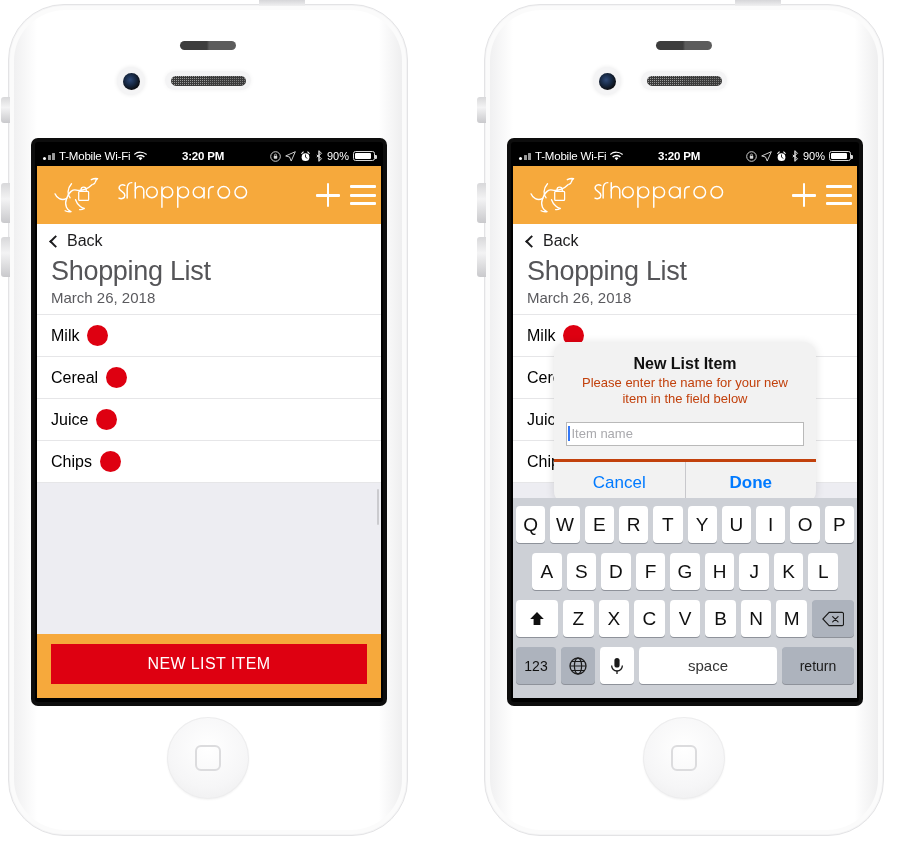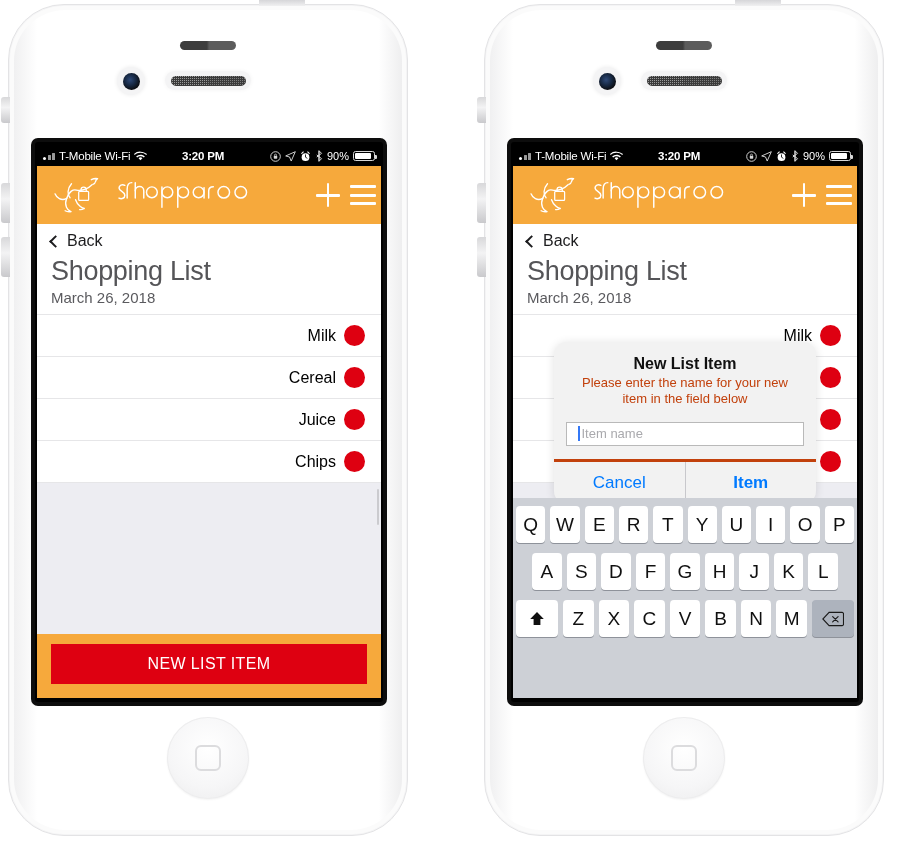--- a/index.html
+++ b/index.html
@@ -156,21 +156,21 @@
   .chev {
     width: 9px; height: 9px; border-left: 2.6px solid #1c1c1e; border-bottom: 2.6px solid #1c1c1e;
     transform: rotate(45deg); margin-right: 3px; margin-left: 2px;
   }
   .back-label { font-size: 16px; color: #1c1c1e; }
   .list-title { font-size: 27px; color:#555558; padding: 4px 14px 0; font-weight: 400; letter-spacing: -.3px; }
   .list-date  { font-size: 15px; color:#5a5a5e; padding: 2px 14px 8px; }
 
   .items { border-top: 1px solid #e6e6e8; background:#fff; }
   .item {
-    height: 42px; display:flex; align-items:center; justify-content:flex-end;
+    height: 42px; display:flex; align-items:center; justify-content:flex-start;
     padding: 0 16px 0 14px; border-bottom: 1px solid #e6e6e8; cursor:pointer;gap:8px;
   }
   .dot { width: 21px; height: 21px; border-radius: 50%; background: #de0011; flex:0 0 auto; }
 
   .filler { flex: 1; background: #ededf2; position: relative; }
   .scroll-ind {
     position:absolute; right:2px; top:6px; width:2.5px; height:36px;
     background: rgba(0,0,0,.14); border-radius:2px;
   }
 
@@ -189,21 +189,21 @@
     position:absolute; left: 50%; top: 118px; transform: translateX(-50%);
     width: 262px; background:#f2f2f2; border-radius: 13px; overflow:hidden;
     z-index: 20; box-shadow: 0 1px 10px rgba(0,0,0,.12);
     font-family: "Liberation Sans", sans-serif;
   }
   .dlg-title { text-align:center; font-size:16px; font-weight:bold; color:#111; padding:13px 14px 2px; }
   .dlg-msg   { text-align:center; font-size:13px; color:#c2410c; line-height:1.25; padding: 0 18px 14px; }
   .dlg-fieldwrap { padding: 0 12px 13px; }
   .dlg-field {
     width:100%; height:24px; background:#fff; border:1px solid #b9b9b9;
-    font-size:13px; color:#a9a9ad; padding: 0 11px; display:flex; align-items:center;
+    font-size:13px; color:#a9a9ad; padding: 0 1px; display:flex; align-items:center;
     position:relative; font-family: inherit;
   }
   .caret {
     width:1.5px; height:15px; background:#3478f6; margin-right:2px; display:block;
   }
   .dlg-buttons { display:flex; border-top:3px solid #c2410c; }
   .dlg-btn {
     flex:1; text-align:center; padding: 11px 0; font-size:17px; color:#007aff;
     cursor:pointer; background: transparent; border:none; font-family: inherit;
   }
@@ -524,21 +524,21 @@
             <div class="dlg-msg">Please enter the name for your new item in the field below</div>
             <div class="dlg-fieldwrap">
               <div class="dlg-field">
                 <span class="caret"></span>
                 <span>Item name</span>
               </div>
             </div>
             <div class="dlg-buttons">
               <button class="dlg-btn">Cancel</button>
               <span class="dlg-sep"></span>
-              <button class="dlg-btn primary">Item</button>
+              <button class="dlg-btn primary">Done</button>
             </div>
           </div>
 
           <div class="keyboard">
             <div class="krow r1">
               <div class="key">Q</div>
               <div class="key">W</div>
               <div class="key">E</div>
               <div class="key">R</div>
               <div class="key">T</div>
@@ -572,20 +572,39 @@
               <div class="key">B</div>
               <div class="key">N</div>
               <div class="key">M</div>
               <div class="key wide">
                 <svg class="glyph" style="width:22px;height:16px" viewBox="0 0 26 18">
                   <path d="M8.4 1.2h15.4a1.6 1.6 0 0 1 1.6 1.6v12.4a1.6 1.6 0 0 1-1.6 1.6H8.4L1 9z" fill="none" stroke="#1a1a1a" stroke-width="1.3"></path>
                   <path d="M12.6 6.2 19 12.4M19 6.2l-6.4 6.2" stroke="#1a1a1a" stroke-width="1.4" stroke-linecap="round"></path>
                 </svg>
               </div>
             </div>
+            <div class="krow r4">
+              <div class="key num">123</div>
+              <div class="key globe">
+                <svg class="glyph" viewBox="0 0 20 20">
+                  <circle cx="10" cy="10" r="8" fill="none" stroke="#1a1a1a" stroke-width="1.3"></circle>
+                  <ellipse cx="10" cy="10" rx="3.6" ry="8" fill="none" stroke="#1a1a1a" stroke-width="1.2"></ellipse>
+                  <path d="M2 10h16M3.4 5.5h13.2M3.4 14.5h13.2" stroke="#1a1a1a" stroke-width="1.1"></path>
+                </svg>
+              </div>
+              <div class="key mic">
+                <svg class="glyph" viewBox="0 0 20 20">
+                  <rect x="7.4" y="2" width="5.2" height="9.6" rx="2.6" fill="#1a1a1a"></rect>
+                  <path d="M4.6 9.6a5.4 5.4 0 0 0 10.8 0" fill="none" stroke="#1a1a1a" stroke-width="1.3"></path>
+                  <path d="M10 15v3" stroke="#1a1a1a" stroke-width="1.3"></path>
+                </svg>
+              </div>
+              <div class="key space">space</div>
+              <div class="key return">return</div>
+            </div>
           </div>
 
         </div>
 
       </div>
     </div>
 
     <div class="home-btn">
         <i></i>
       </div>

